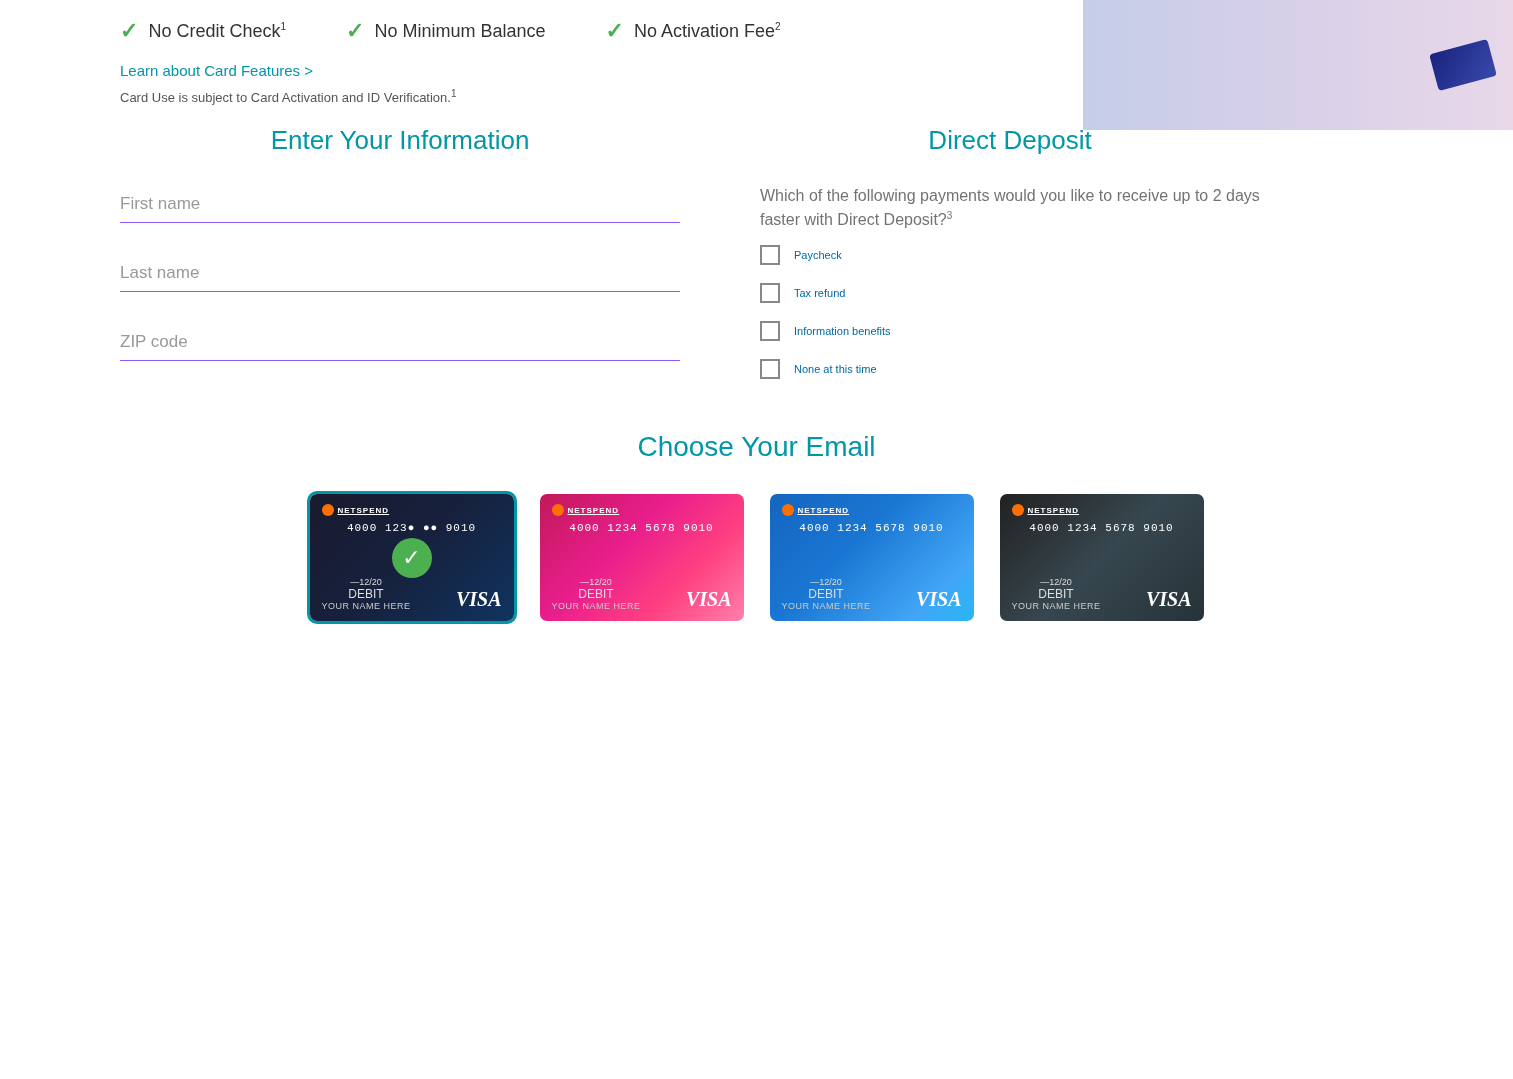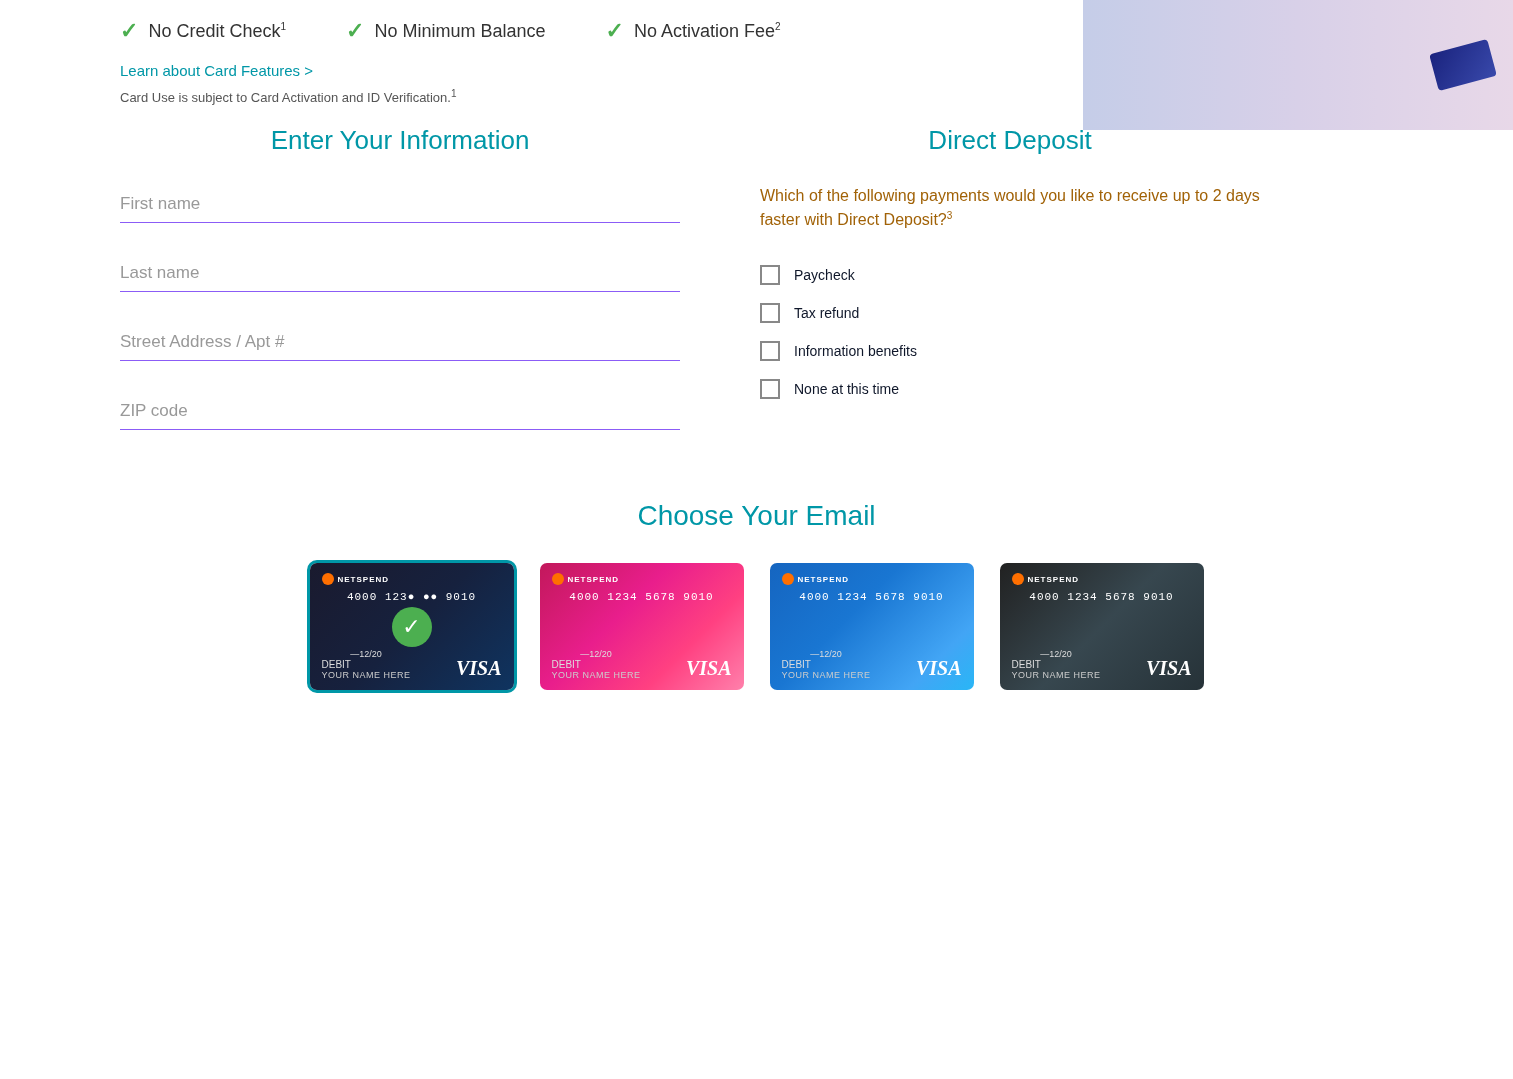--- a/index.html
+++ b/index.html
@@ -116,23 +116,23 @@
       outline: none;
       background: transparent;
     }
 
     .form-input::placeholder {
       color: #999;
     }
 
     .direct-deposit-desc {
       font-size: 16px;
-      color: #a16207;
+      color: #737373;
       line-height: 1.5;
-      margin-bottom: 32px;
+      margin-bottom: 12px;
     }
 
     .checkbox-group {
       display: flex;
       flex-direction: column;
       gap: 18px;
     }
 
     .checkbox-item {
       display: flex;
@@ -155,22 +155,22 @@
     .checkbox-item input[type="checkbox"]:checked::after {
       content: '✓';
       position: absolute;
       top: -2px;
       left: 2px;
       color: #0097a7;
       font-size: 16px;
     }
 
     .checkbox-label {
-      font-size: 14px;
-      color: #0f172a;
+      font-size: 11px;
+      color: #0369a1;
     }
 
     .choose-card-section {
       padding: 40px 120px 30px;
       text-align: center;
     }
 
     .choose-card-title {
       color: #0097a7;
       font-size: 28px;
@@ -225,20 +225,21 @@
 
     .card-logo {
       font-size: 8px;
       color: #fff;
       font-weight: bold;
       letter-spacing: 1px;
       display: flex;
       align-items: center;
       gap: 4px;
       margin-bottom: 6px;
+      text-decoration: underline;
     }
 
     .netspend-logo-icon {
       width: 12px;
       height: 12px;
       background: #ff6f00;
       border-radius: 50%;
       display: inline-block;
     }
 
@@ -256,23 +257,23 @@
       align-items: flex-end;
       margin-top: auto;
     }
 
     .card-expiry {
       font-size: 9px;
       color: #ddd;
     }
 
     .card-type {
-      font-size: 10px;
+      font-size: 12px;
       color: #ddd;
-      text-align: left;
+      text-align: center;
     }
 
     .card-name {
       font-size: 9px;
       color: #ccc;
       text-transform: uppercase;
       letter-spacing: 0.5px;
     }
 
     .visa-logo {
@@ -341,23 +342,20 @@
     <h2 class="section-title">Enter Your Information</h2>
 
     <div class="form-group">
       <input type="text" class="form-input" placeholder="First name" style="">
     </div>
 
     <div class="form-group">
       <input type="text" class="form-input" placeholder="Last name" style="">
     </div>
 
-    <div class="form-group">
-      <input type="text" class="form-input" placeholder="Street Address / Apt #" style="">
-    </div>
 
     <div class="form-group">
       <input type="text" class="form-input" placeholder="ZIP code" style="">
     </div>
 
   </div>
 
   <div class="right-section">
     <h2 class="section-title">Direct Deposit</h2>
 

